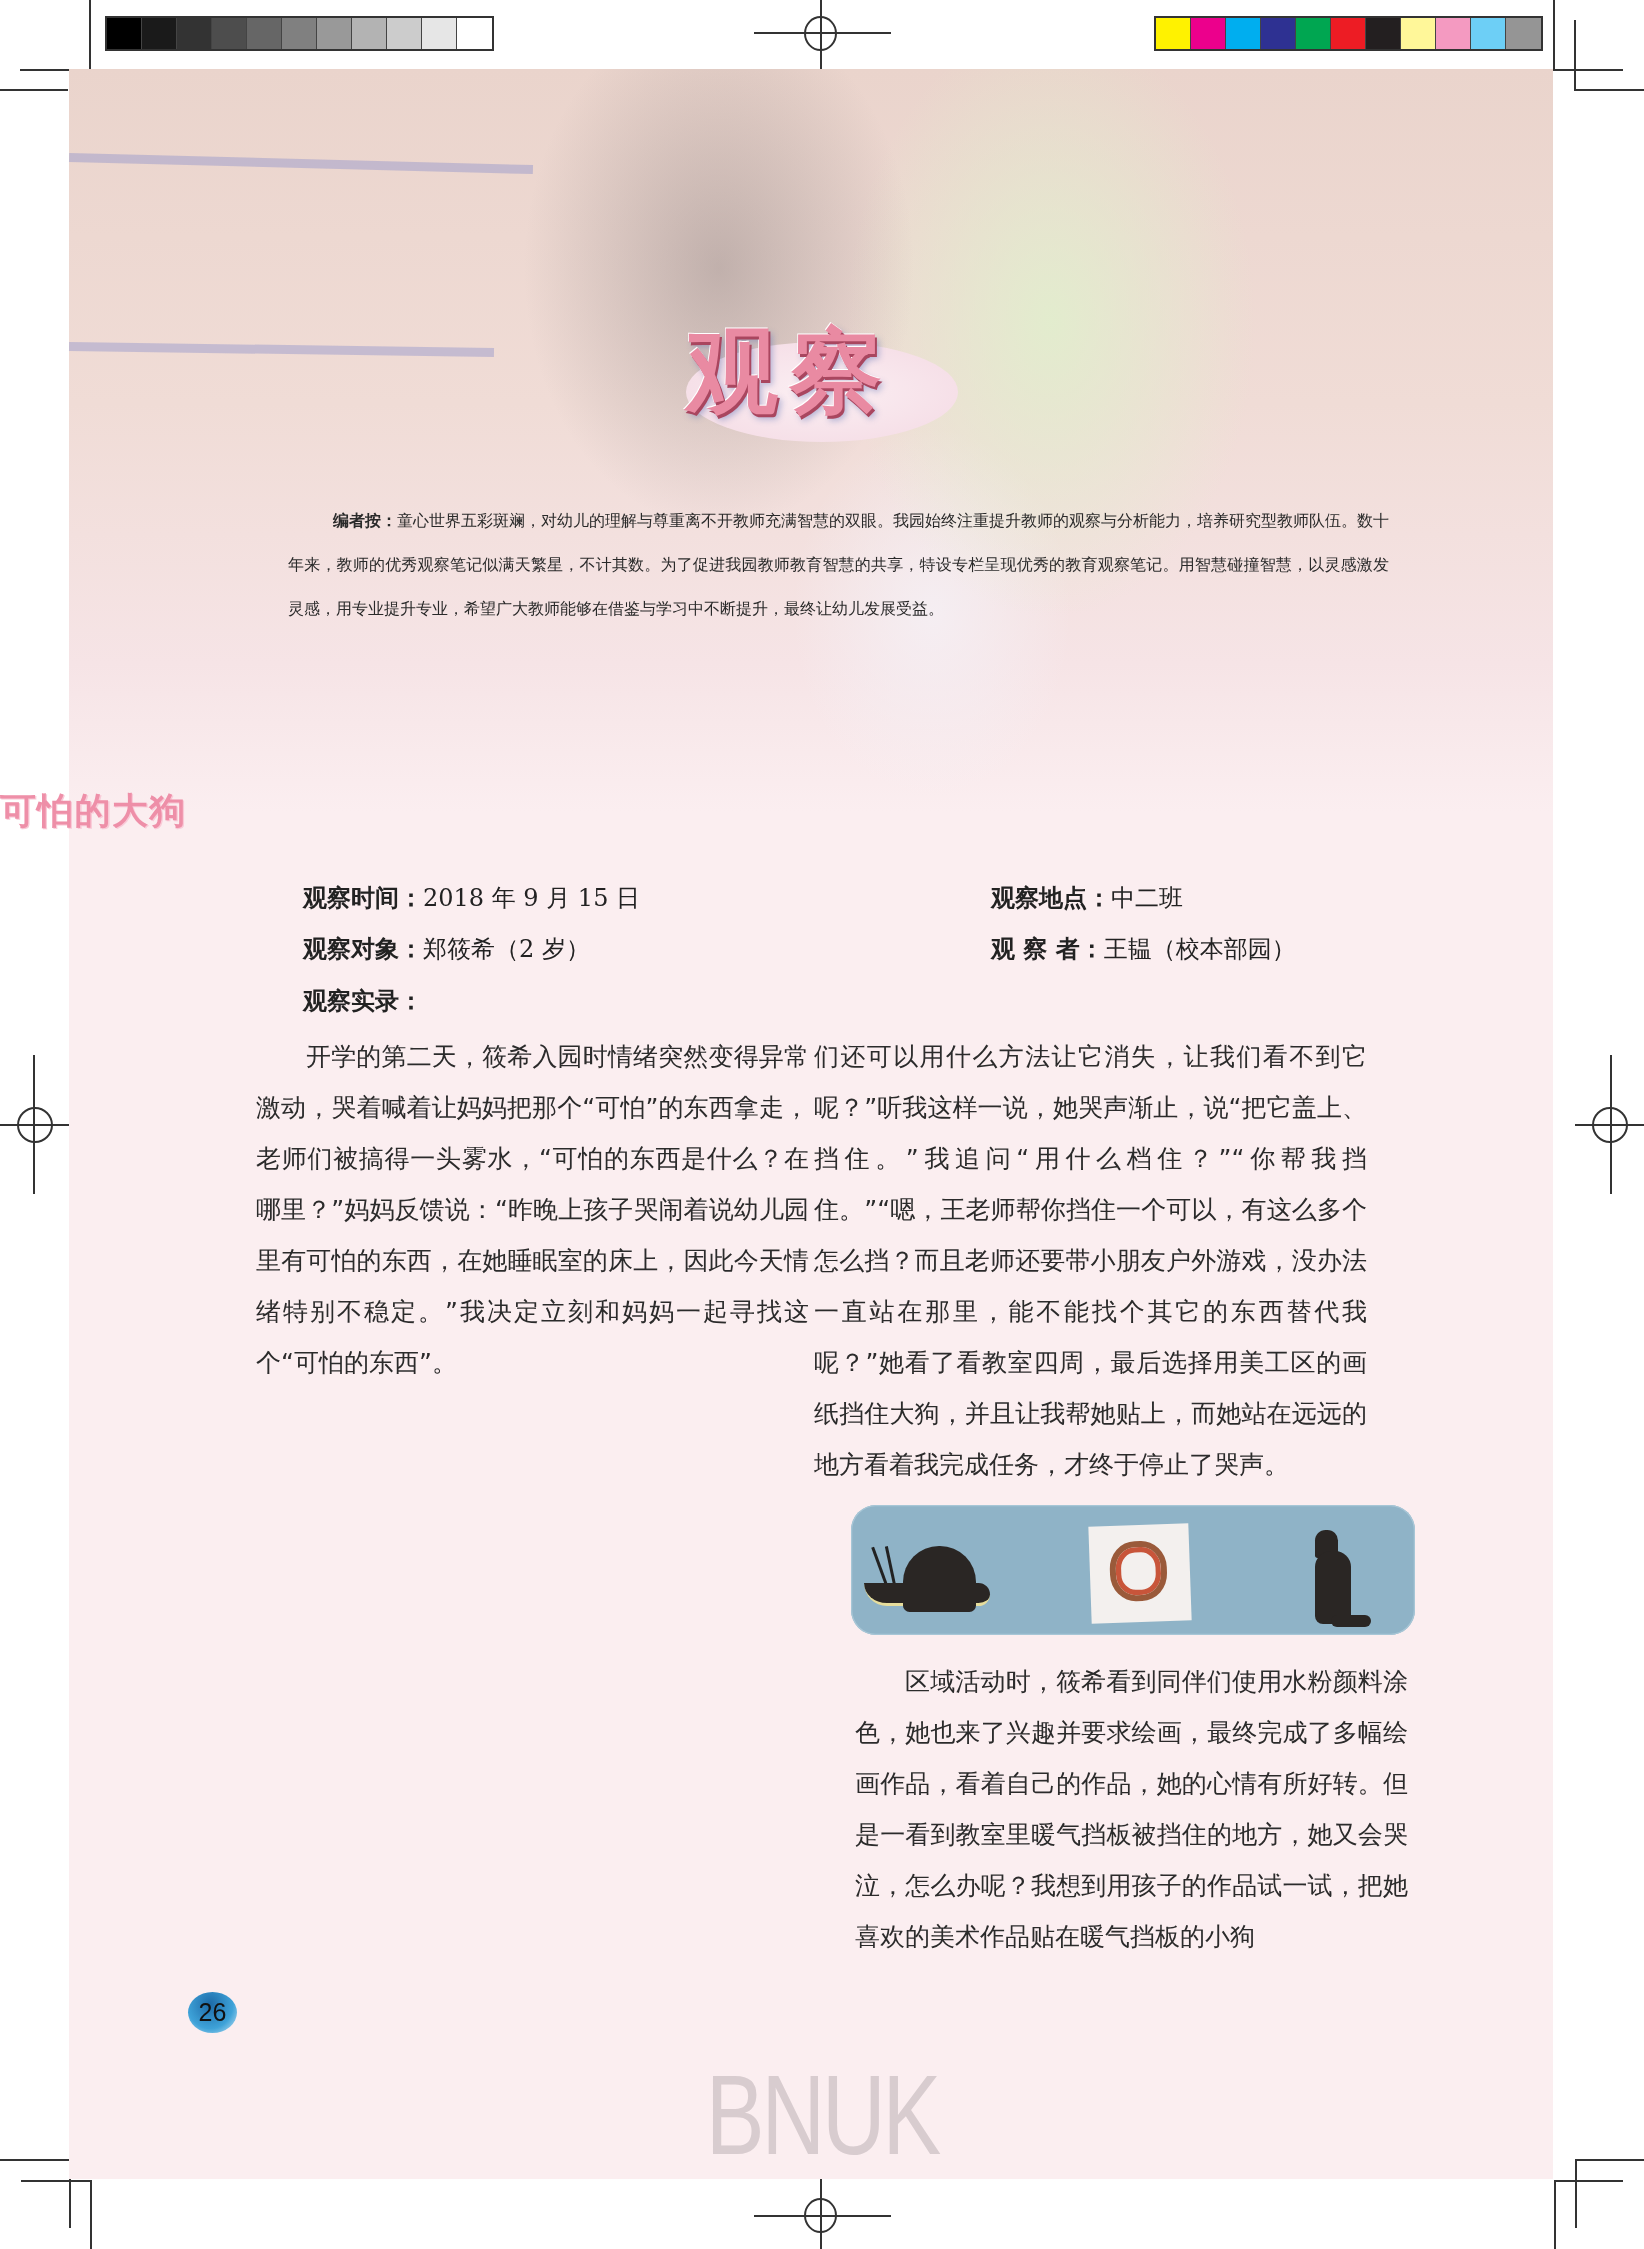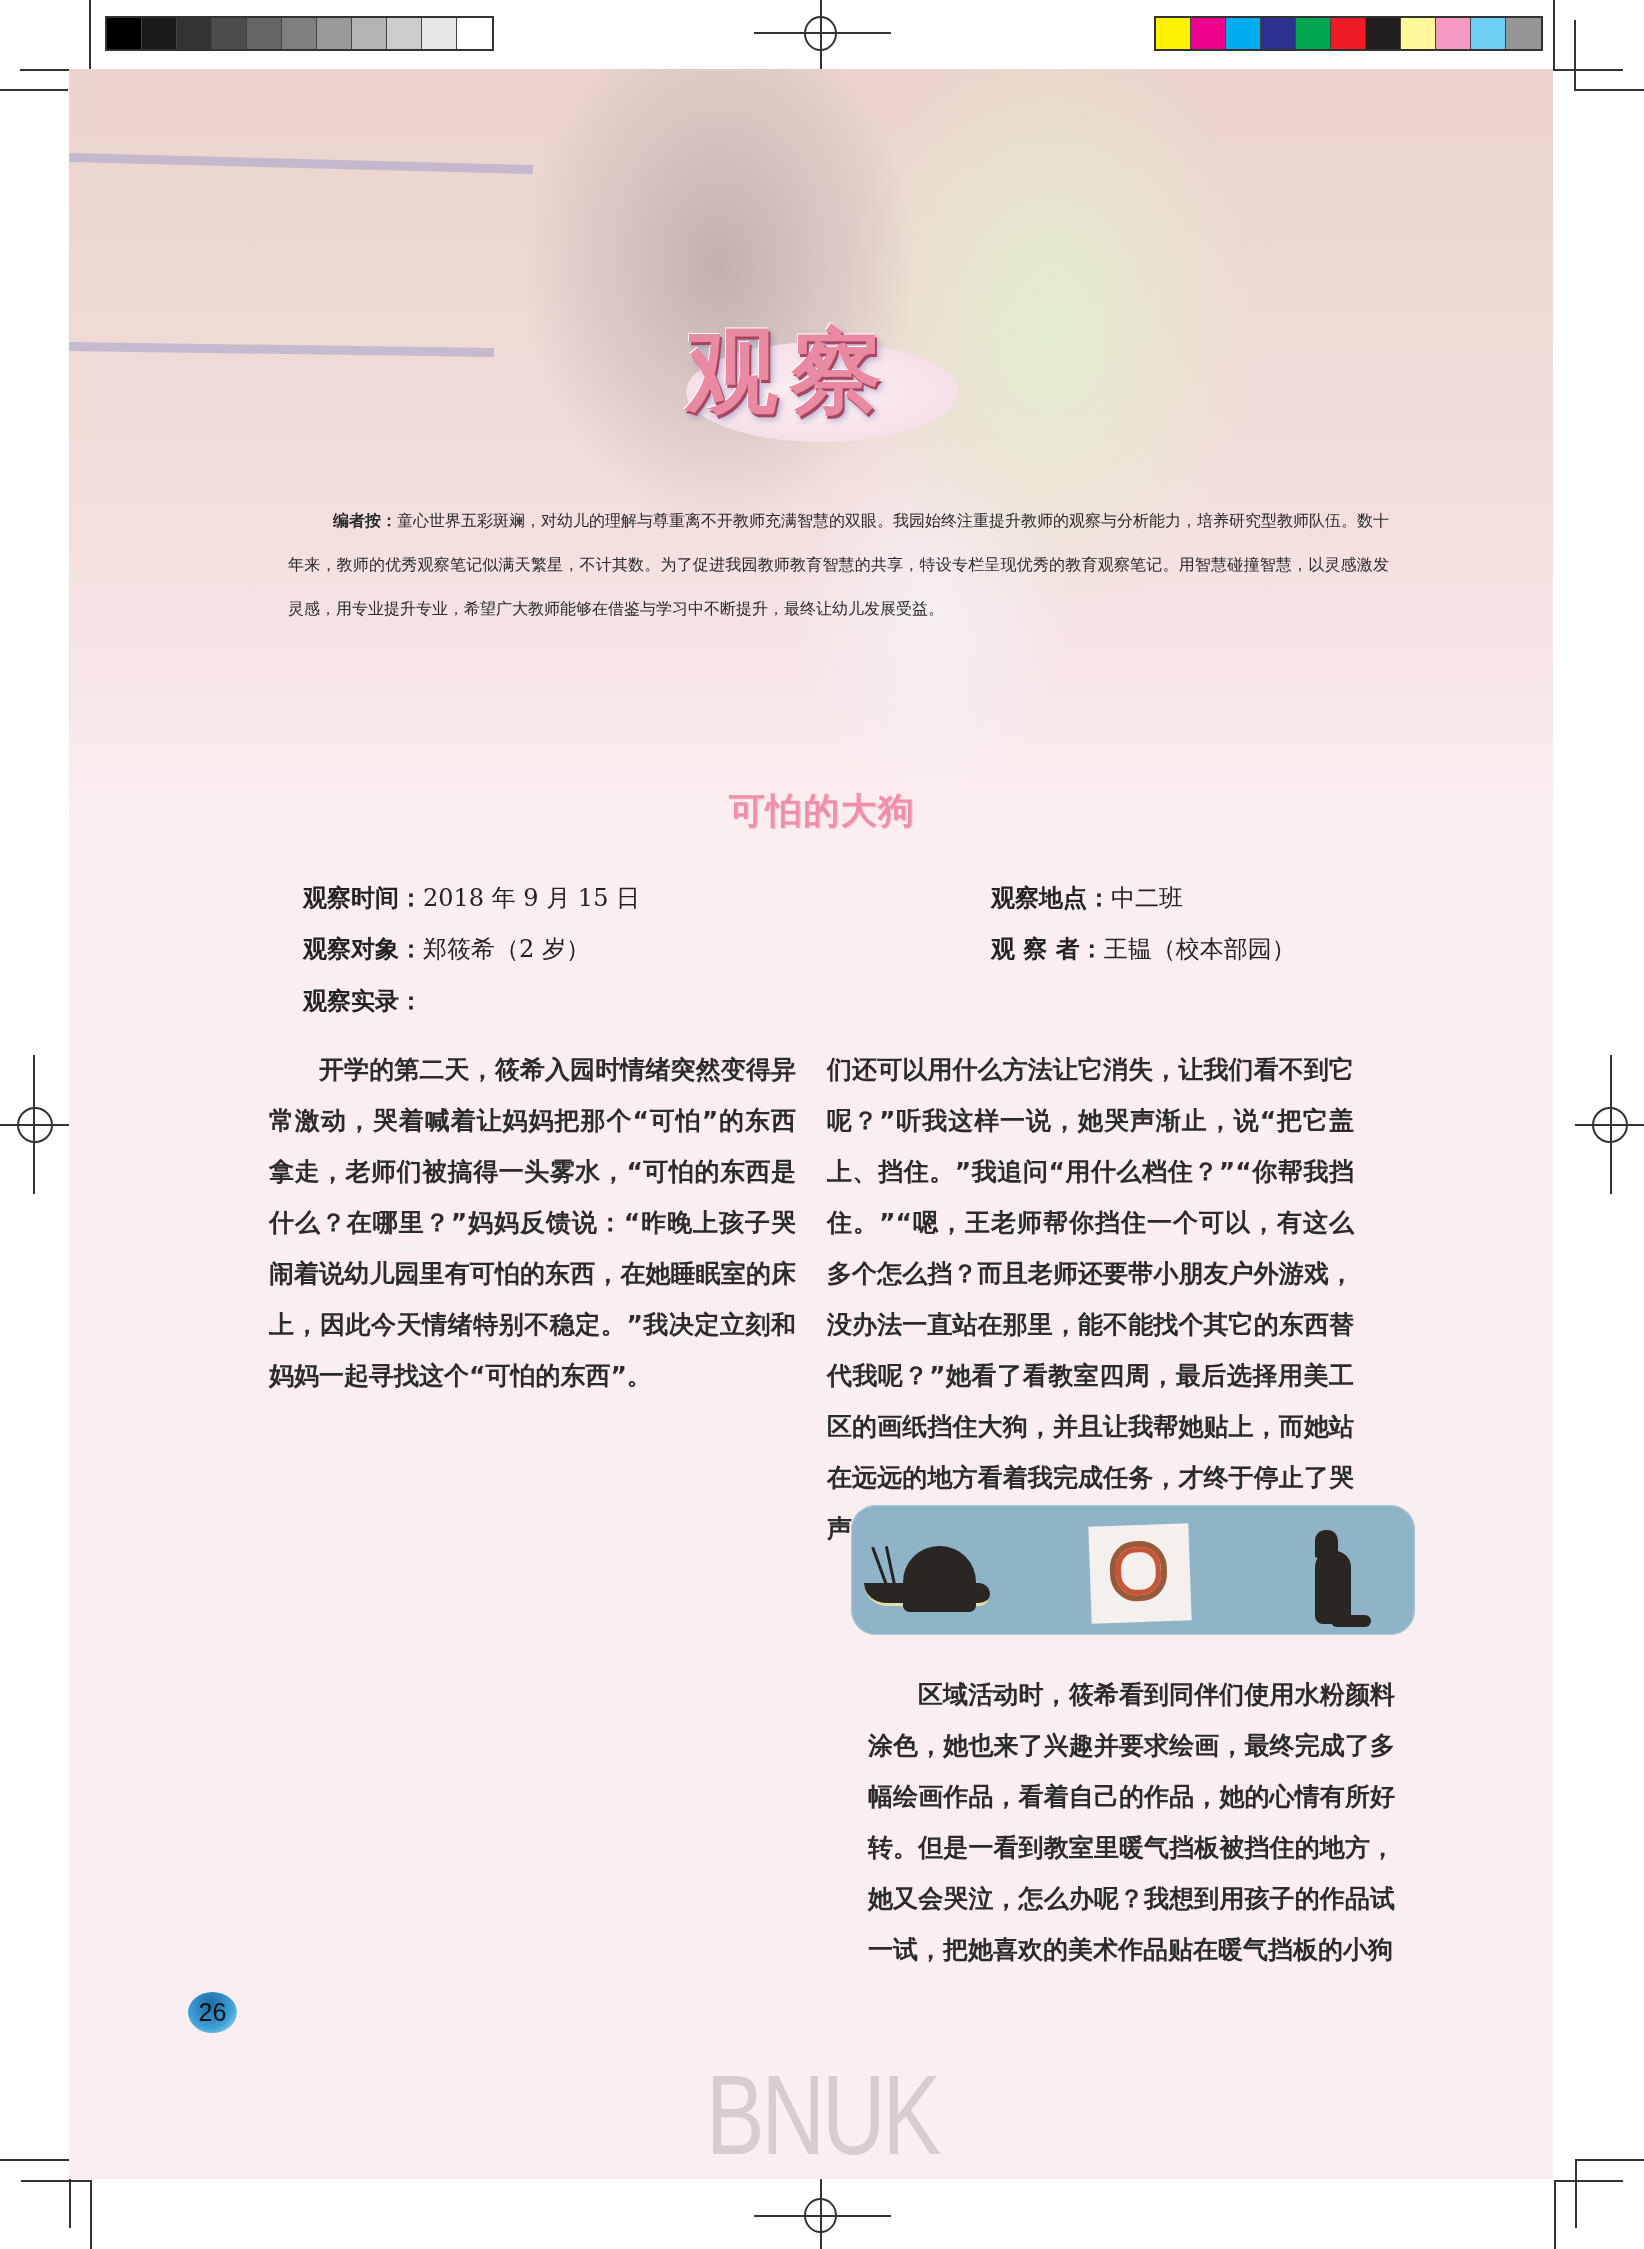--- a/index.html
+++ b/index.html
@@ -62,38 +62,38 @@
   .editor-note {
     left: 288px; top: 499px; width: 1101px;
     font-family: "DejaVu Serif", "Liberation Serif", serif;
     font-size: 16px; line-height: 44px; color: #2a2a2a;
     text-indent: 45px; text-align: justify;
   }
   .editor-note b { font-family: "DejaVu Sans", "Liberation Sans", sans-serif; font-weight: bold; }
 
   
   .sub-title {
-    left: 0; width: 1644px; top: 787px; text-align: center;
+    left: 0; width: 1644px; top: 787px; 
     font-family: "DejaVu Sans", "Liberation Sans", sans-serif; font-weight: bold;
     font-size: 36px; color: #ee8fa8; letter-spacing: 1.3px;
     text-shadow: 1.3px 1.3px 0 #f9cbd8;
   }
 
   
   .meta { font-size: 24px; color: #222; }
   .meta .lbl { font-family: "DejaVu Sans", "Liberation Sans", sans-serif; font-weight: bold; }
   .meta-label-record { font-family: "DejaVu Sans", "Liberation Sans", sans-serif; font-weight: bold; font-size: 24px; text-align: center; }
 
   
   .col {
     font-family: "DejaVu Sans", "Liberation Sans", sans-serif;
     font-size: 25px; line-height: 51px; color: #2b2b2b;
     text-align: justify; width: 561px;
   }
-  .col p { margin: 17px; text-indent: 50px; font-weight: bold; }
+  .col p { margin: 4px; text-indent: 50px; }
   .col p.cont { text-indent: 0; }
 
   
   .photo {
     left: 851px; top: 1505px; width: 564px; height: 130px;
     border-radius: 25px; background: #8fb3c7; overflow: hidden;
     box-shadow: inset 0 0 0 1.3px #a7c6d6;
   }
   .snail-shell { left: 52px; top: 41px; width: 73px; height: 66px; background: #2a2624; border-radius: 36px 36px 6.6px 6.6px; }
   .snail-body { left: 13.3px; top: 78px; width: 126px; height: 20px; background: #2a2624; border-radius: 0 13.3px 13.3px 26.5px; border-bottom: 3.3px solid #e6dd9c; }

